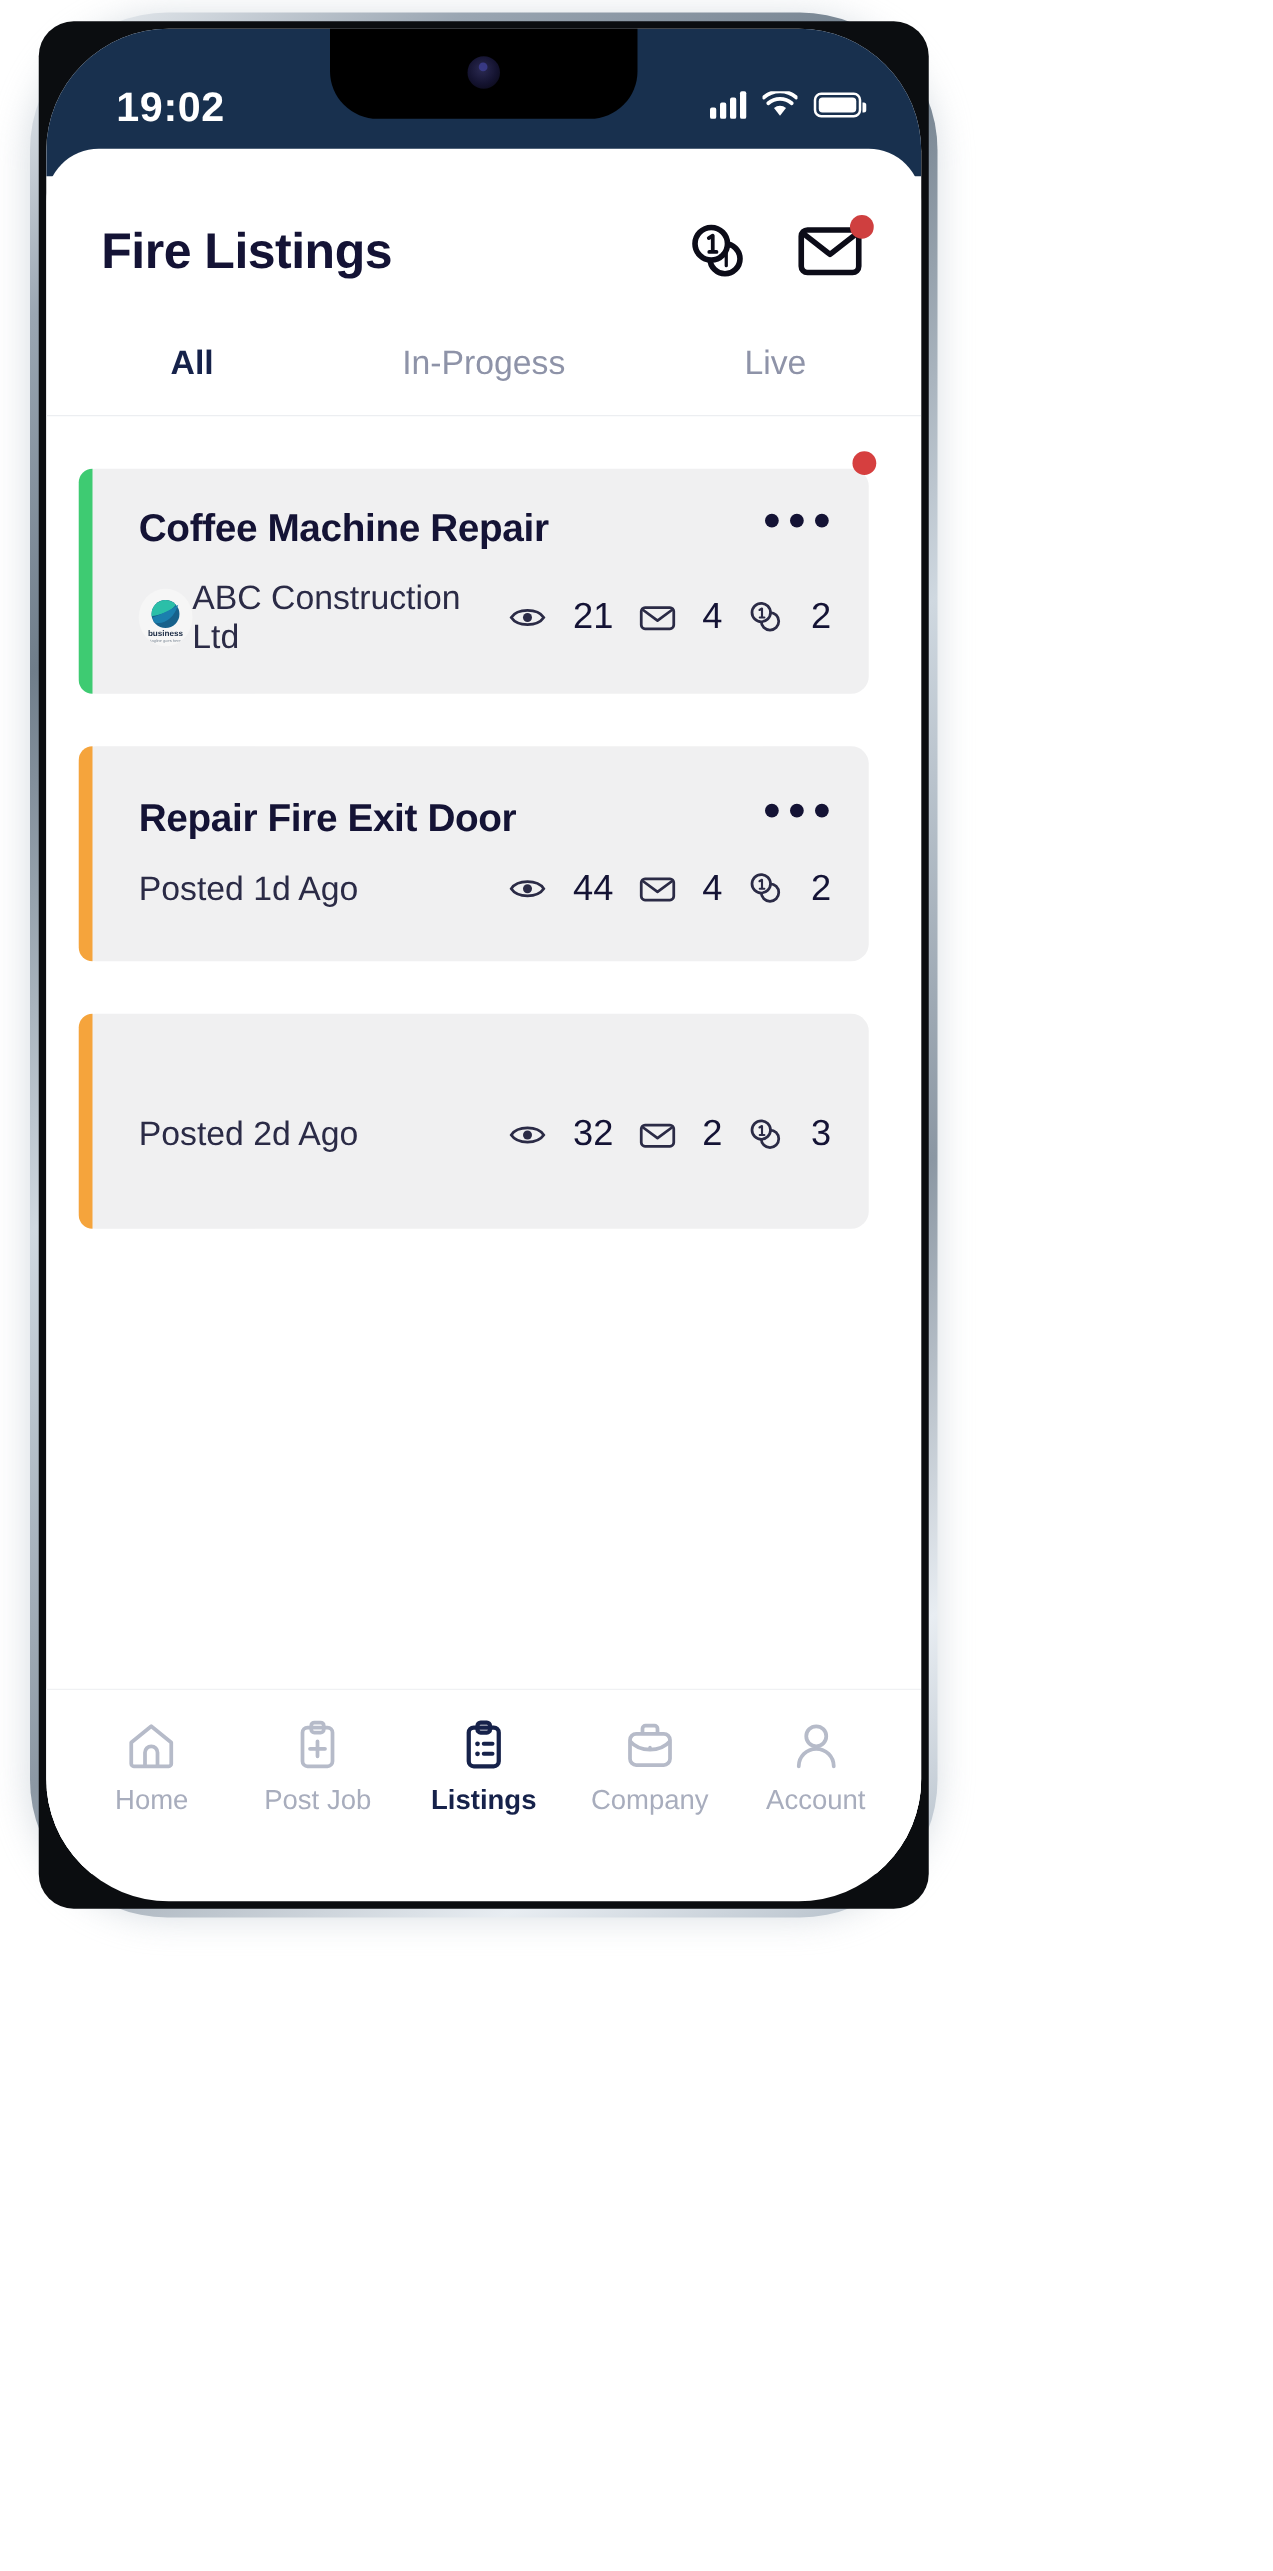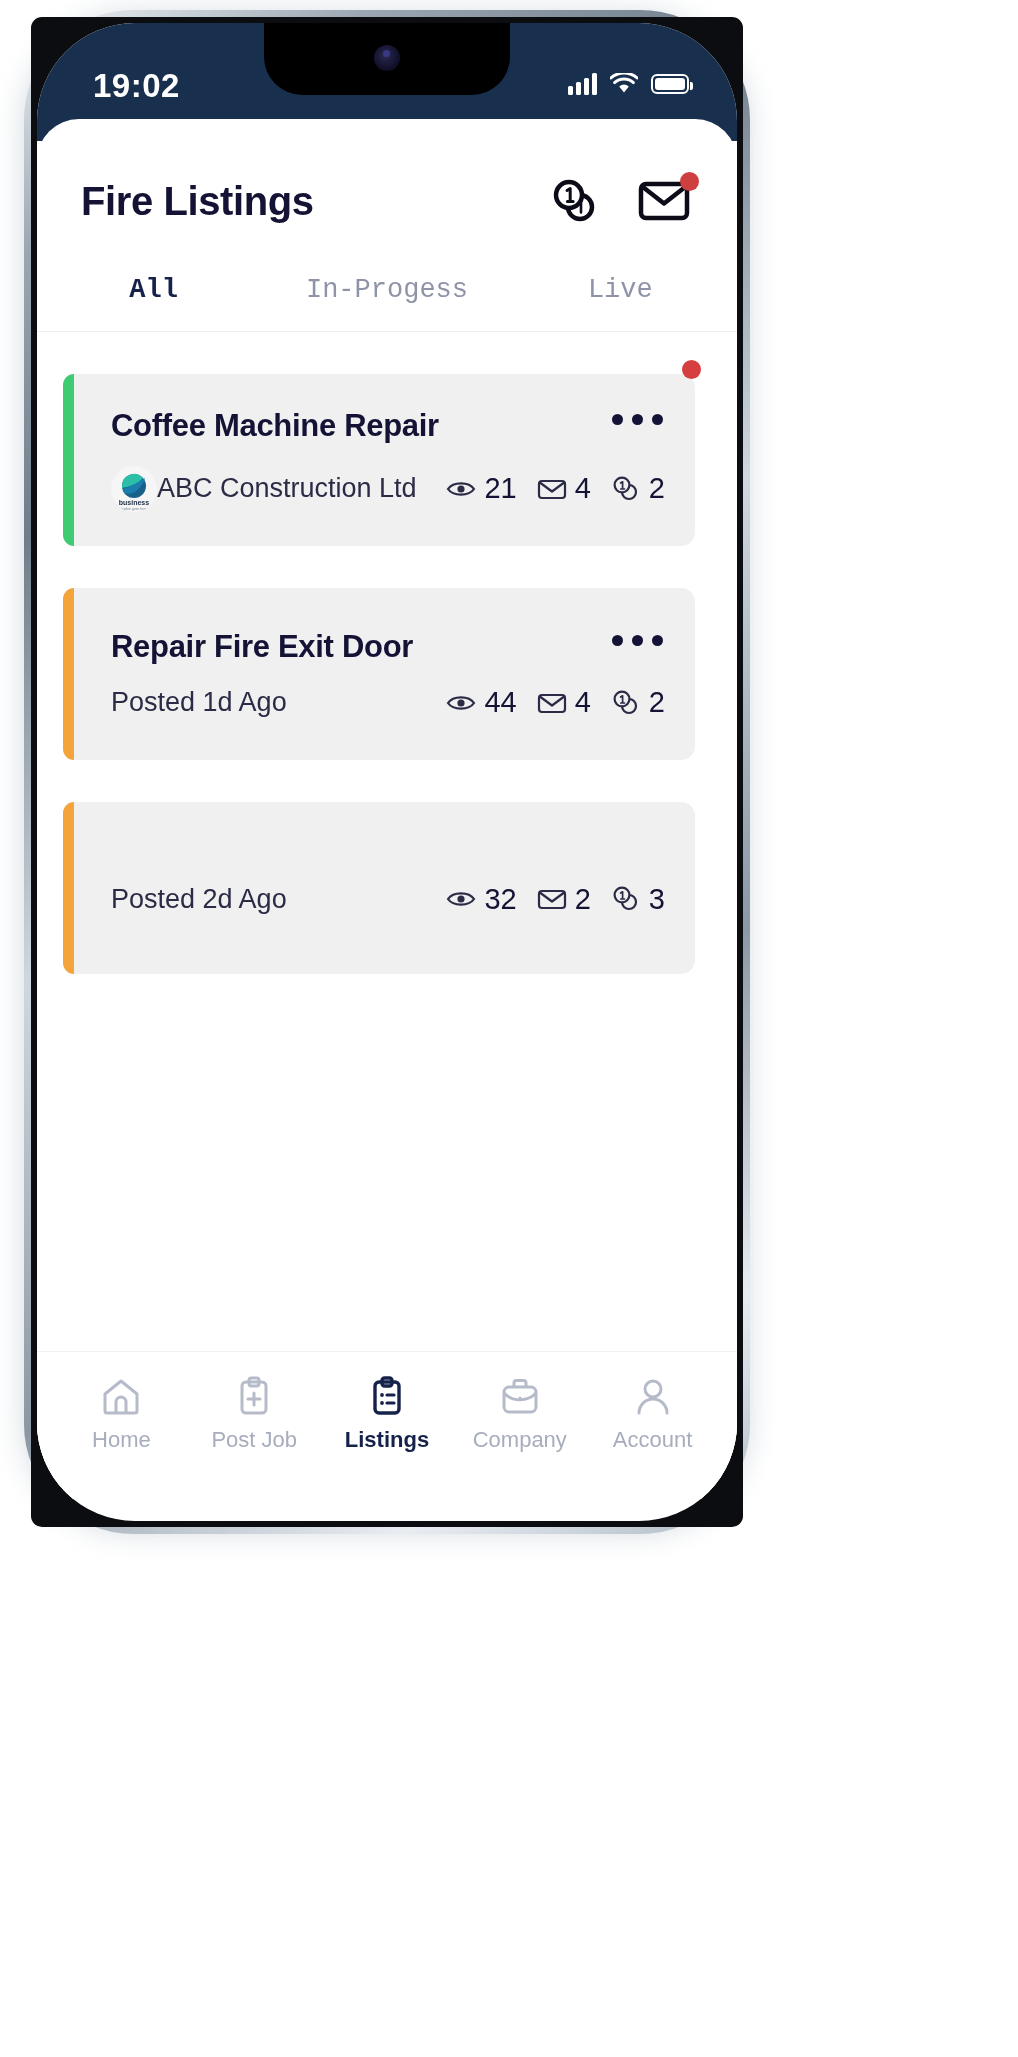--- a/index.html
+++ b/index.html
@@ -28,21 +28,21 @@
   .phone-outer {
     position: absolute;
     left: 24px; top: 10px;
     width: 726px; height: 1524px;
     border-radius: 110px;
     background: linear-gradient(145deg,#f2f5f8 0%, #9aa6b2 12%, #6f7d8a 26%, #cfd8e0 48%, #8b97a3 70%, #e8edf2 88%, #aeb9c4 100%);
     padding: 7px;
   }
   .phone-band {
     width: 100%; height: 100%;
-    border-radius: 11px;
+    border-radius: 28px;
     background: #0b0d10;
     padding: 6px;
   }
   .phone-screen {
     position: relative;
     width: 100%; height: 100%;
     border-radius: 98px;
     background: #ffffff;
     overflow: hidden;
   }
@@ -126,21 +126,20 @@
   .tabs {
     display: flex;
     border-bottom: 1.5px solid #eceef1;
   }
   .tab {
     flex: 1; text-align: center;
     padding: 12px 0 26px 0;
     font-size: 27px;
     color: #8e93a8;
     font-weight: 400;
-    font-family: Liberation Mono, monospace;
   }
   .tab.active { color: #16224a; font-weight: 700; }
 
   
   .cards {
     flex: 1;
     padding: 42px 42px 0 26px;
     display: flex; flex-direction: column; gap: 42px;
     overflow: hidden;
   }
@@ -178,21 +177,21 @@
   }
   .company { display: flex; align-items: center; }
   .company-logo {
     width: 46px; height: 46px; border-radius: 50%;
     background: #f6f6f6; position: relative; overflow: hidden;
     display:flex; align-items:center; justify-content:center;
   }
   .company-name { font-size: 27px; color: #2b2b46; }
   .posted { font-size: 27px; color: #2b2b46; }
   .stats { display: flex; align-items: center; gap: 20px; }
-  .stat { display: flex; align-items: center; gap: 8px; }
+  .stat { display: flex; align-items: center; gap: 21px; }
   .stat-val { font-size: 29px; color: #141335; font-weight: 400; }
 
   
   .bottom-nav {
     display: flex; align-items: flex-start; justify-content: space-around;
     padding: 24px 18px 46px 18px;
     border-top: 1.5px solid #f0f1f3;
     background: #fff;
     margin-top: 44px;
   }

